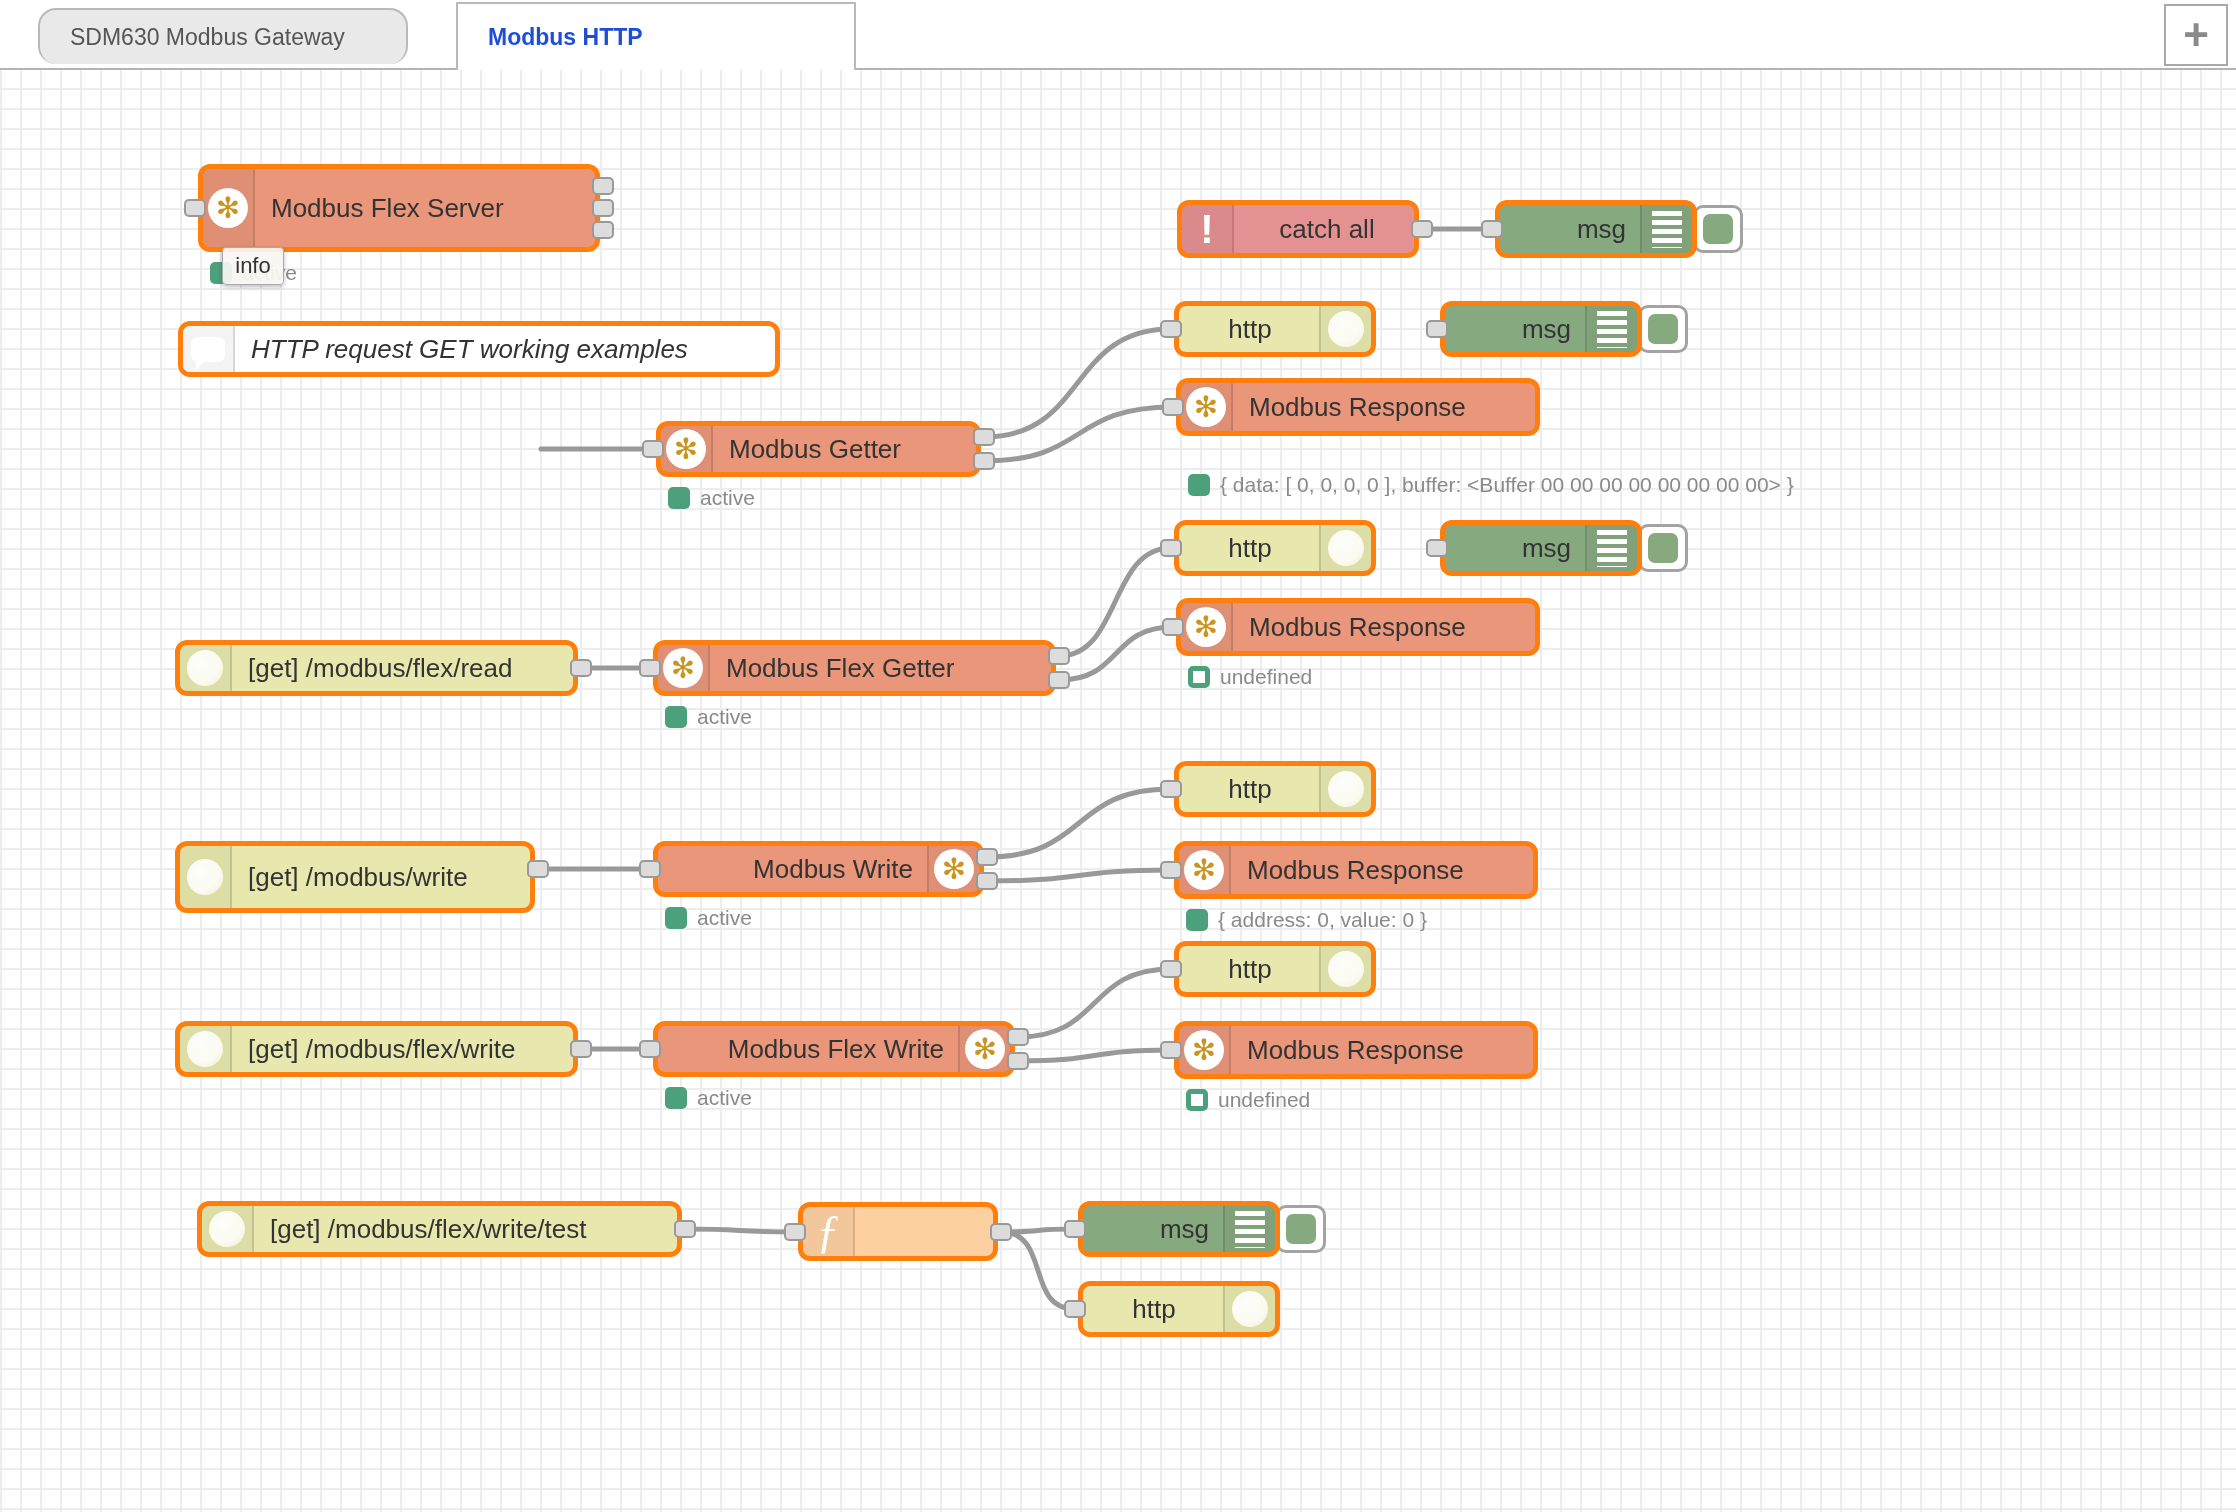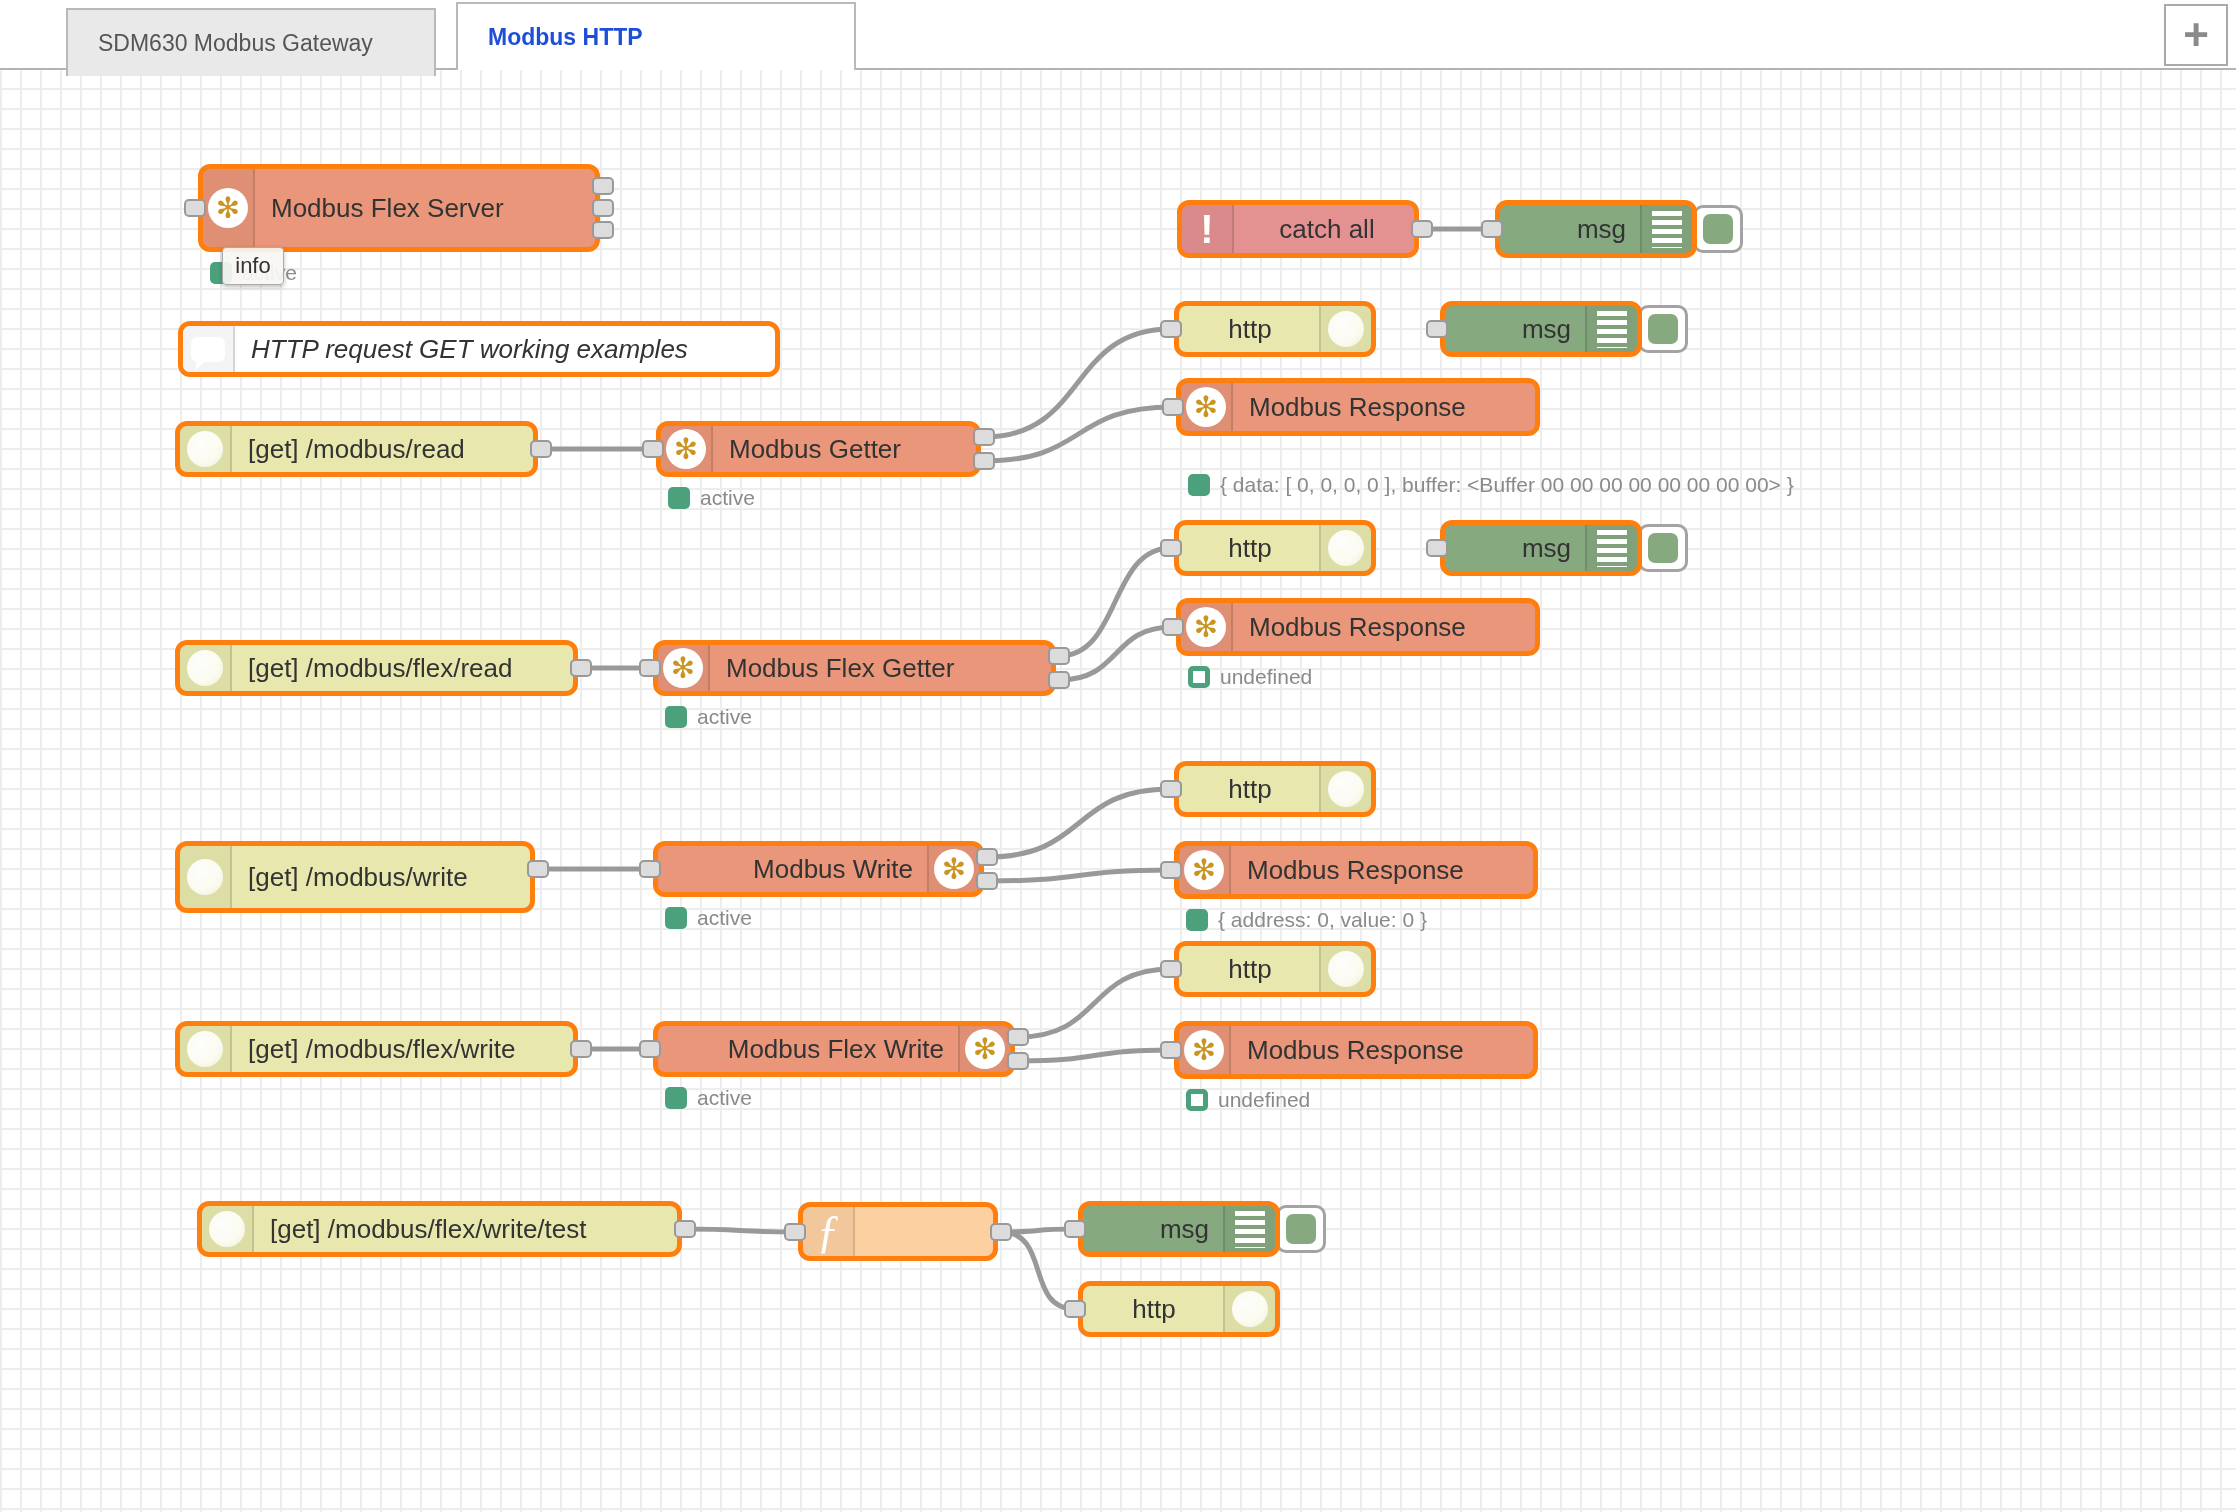--- a/index.html
+++ b/index.html
@@ -4,21 +4,21 @@
 <style>
   html,body{margin:0;padding:0;background:#fff;}
   #app{position:relative;width:2236px;height:1512px;overflow:hidden;
        font-family:"Liberation Sans","DejaVu Sans",sans-serif;background:#fff;}
   
   #header{position:absolute;left:0;top:0;width:2236px;height:68px;background:#fff;
           border-bottom:2px solid #b3b3b3;z-index:10;}
   .tab{position:absolute;box-sizing:border-box;border:2px solid #b9b9b9;
        font-size:23px;color:#555;display:flex;align-items:center;
        padding-left:30px;background:#e9e9e9;cursor:pointer;}
-  .tab.inactive{left:66px;top:8px;width:370px;height:68px;border-bottom:none;}
+  .tab.inactive{left:38px;top:8px;width:370px;height:56px;border-bottom:none;border-radius:18px;}
   .tab.active{left:456px;top:2px;width:400px;height:68px;background:#fff;
               border-bottom:none;font-weight:bold;color:#1d4ed8;z-index:11;}
   #addbtn{position:absolute;right:8px;top:4px;width:64px;height:62px;box-sizing:border-box;
           background:#fff;border:2px solid #a9a9a9;color:#8a8a8a;font-size:44px;font-weight:bold;
           display:flex;align-items:center;justify-content:center;cursor:pointer;z-index:11;}
   #right-edge{position:absolute;right:6px;top:0;width:2px;height:1512px;background:#d4d4d4;z-index:1;}
   
   #canvas{position:absolute;left:0;top:68px;width:2236px;height:1444px;background:#fff;
           background-image:linear-gradient(to right,#ededed 2px,transparent 2px),
                            linear-gradient(to bottom,#ededed 2px,transparent 2px);
@@ -119,27 +119,20 @@
         </div>
         <div class="lbl" style="left: 16px; right: 66px; justify-content: flex-end;">msg</div>
         <div class="port" style="left: -19px; top: 15px;"></div>
       </div>
       <div class="node" style="left: 178px; top: 253px; width: 602px; height: 56px; background: rgb(255, 255, 255);">
         <div class="icon-sec left plain">
           <div class="ic-bubble"></div>
         </div>
         <div class="lbl italic" style="left: 68px; right: 10px; justify-content: flex-start;">HTTP request GET working examples</div>
       </div>
-      <div class="node" style="left: 175px; top: 353px; width: 363px; height: 56px; background: rgb(231, 231, 174);">
-        <div class="icon-sec left">
-          <div class="ic-globe"></div>
-        </div>
-        <div class="lbl" style="left: 68px; right: 10px; justify-content: flex-start;">[get] /modbus/read</div>
-        <div class="port" style="left: 350px; top: 14px;"></div>
-      </div>
       <div class="node" style="left: 656px; top: 353px; width: 325px; height: 56px; background: rgb(233, 150, 122);">
         <div class="icon-sec left">
           <div class="ic-modbus">✻</div>
         </div>
         <div class="lbl" style="left: 68px; right: 10px; justify-content: flex-start;">Modbus Getter</div>
         <div class="port" style="left: -19px; top: 14px;"></div>
         <div class="port" style="left: 312px; top: 1.96px;"></div>
         <div class="port" style="left: 312px; top: 26.04px;"></div>
       </div>
       <div class="status" style="left: 668px; top: 418px;">

